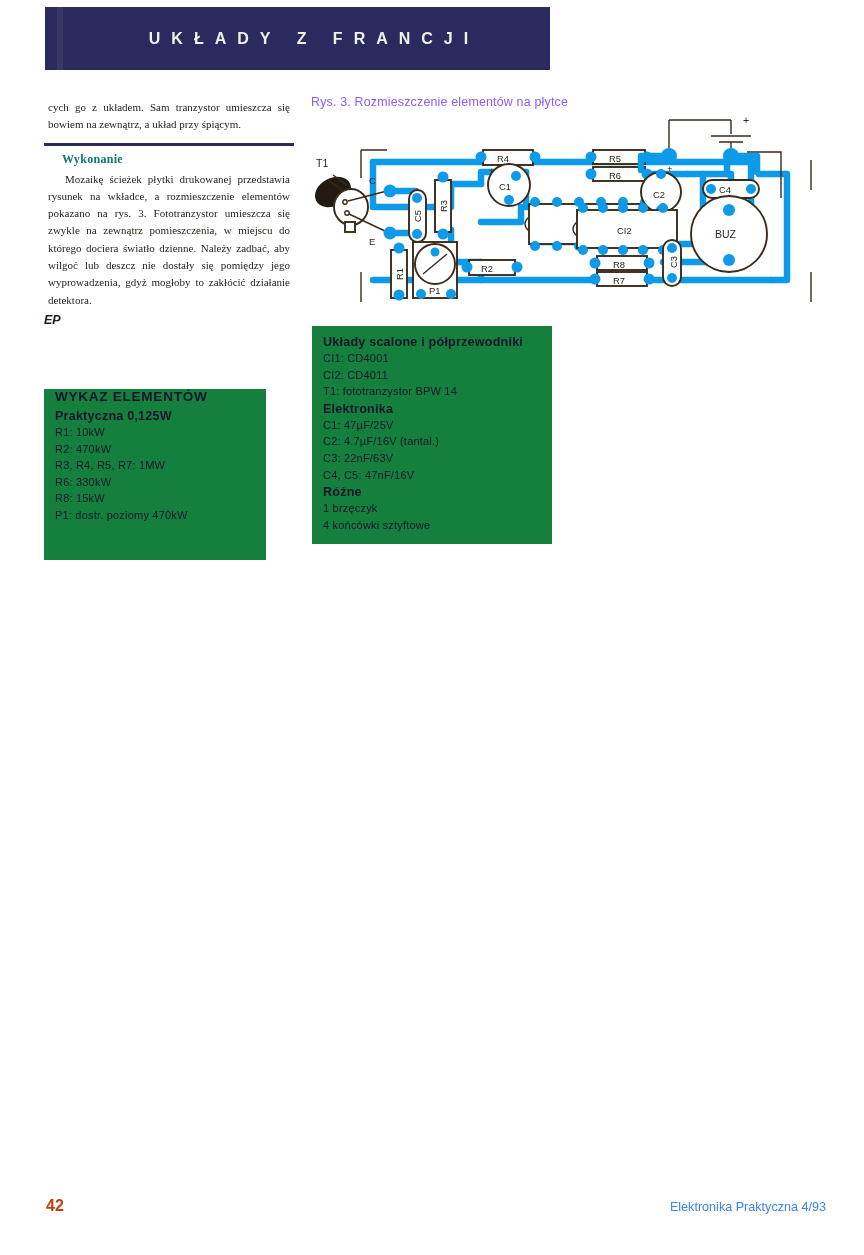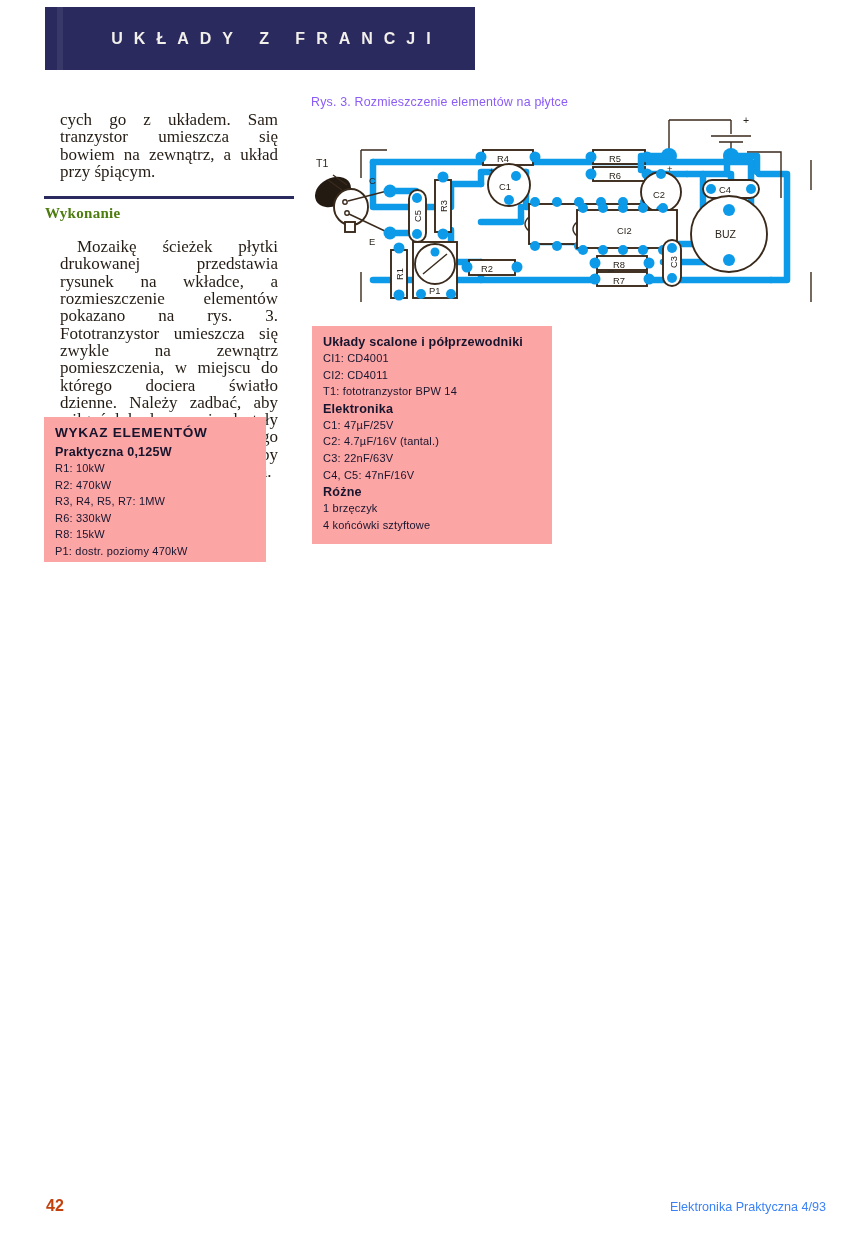--- a/index.html
+++ b/index.html
@@ -13,21 +13,21 @@
     position: relative;
     font-family: "Liberation Serif", serif;
     overflow: hidden;
   }
 
   
   #header-banner {
     position: absolute;
     left: 45px;
     top: 7px;
-    width: 430px;
+    width: 505px;
     height: 63px;
     background: #2b2a5e;
     display: flex;
     align-items: center;
     justify-content: center;
   }
   #header-banner .sheen {
     position: absolute;
     left: 12px;
     top: 0;
@@ -47,65 +47,64 @@
 
   
   #text-column {
     position: absolute;
     left: 44px;
     top: 95px;
     width: 250px;
   }
   .body-par {
     font-family: "Liberation Serif", serif;
-    font-size: 17px;
+    font-size: 11px;
     line-height: 17.3px;
     color: #241c14;
     text-align: justify;
-    margin: 16px;
+    margin: 4px;
   }
   .body-par.indent { text-indent: 17px; }
   #rule-under-intro {
     width: 250px;
     height: 3px;
     background: #2b2a5e;
     margin: 9px 0 6px 0;
   }
   #section-heading {
     font-family: "Liberation Serif", serif;
     font-weight: bold;
-    font-size: 15px;
-    color: #4d7c0f;
-    margin: 0 0 3px 1px;
+    font-size: 12px;
+    color: #0f766e;
+    margin: 0 0 3px 18px;
     letter-spacing: 0.3px;
   }
   #signature {
     font-family: "Liberation Sans", sans-serif;
     font-weight: bold;
     font-size: 12.5px;
     color: #241c14;
     margin-top: 2px;
     font-style: italic;
   }
 
   
   .parts-box {
     position: absolute;
-    background: #fca5a5;
+    background: #15803d;
     font-family: "Liberation Sans", sans-serif;
     color: #17152e;
     box-sizing: border-box;
   }
   #parts-box-left {
     left: 44px;
     top: 389px;
     width: 222px;
-    height: 145px;
-    padding: 8px 0 0 11px;
-    margin-top: 28px;
+    height: 171px;
+    padding: 0 0 0 11px;
   }
   #parts-box-right {
     left: 312px;
     top: 326px;
     width: 240px;
     height: 218px;
     padding: 7px 0 0 11px;
   }
   .parts-title {
     font-weight: bold;

